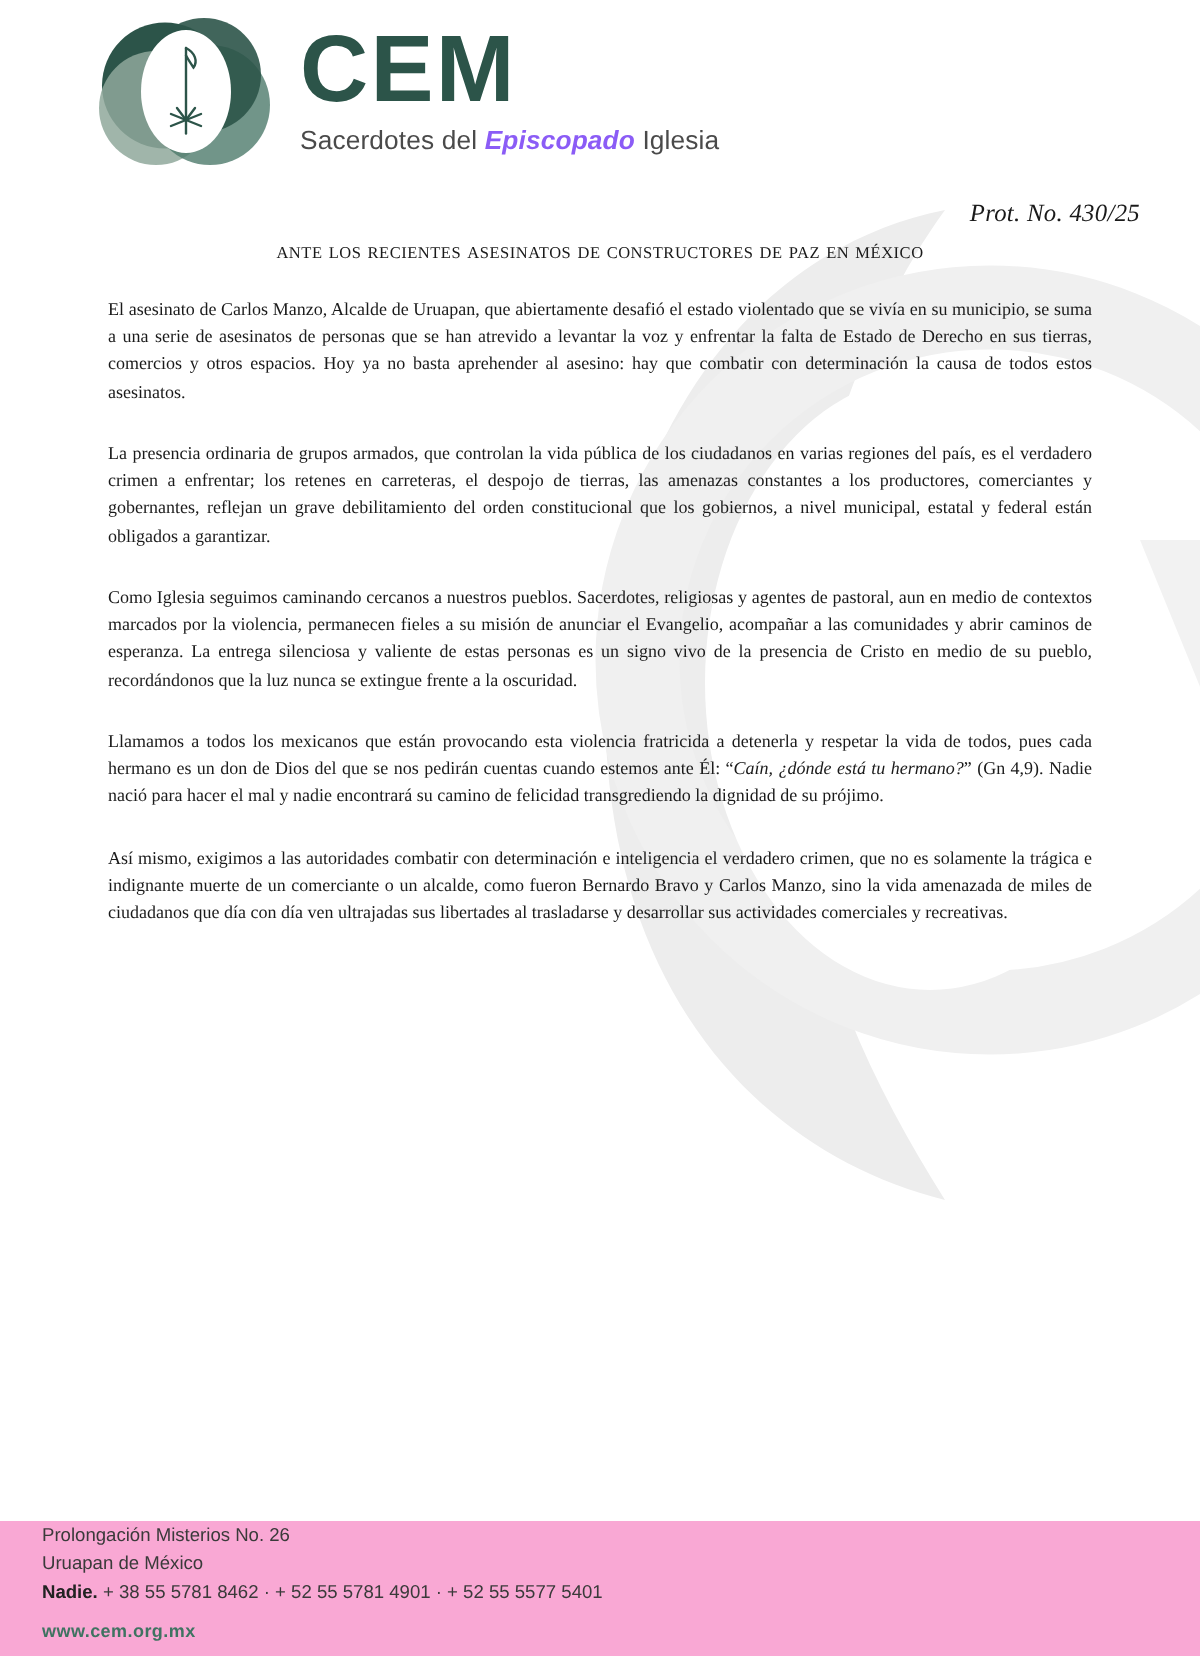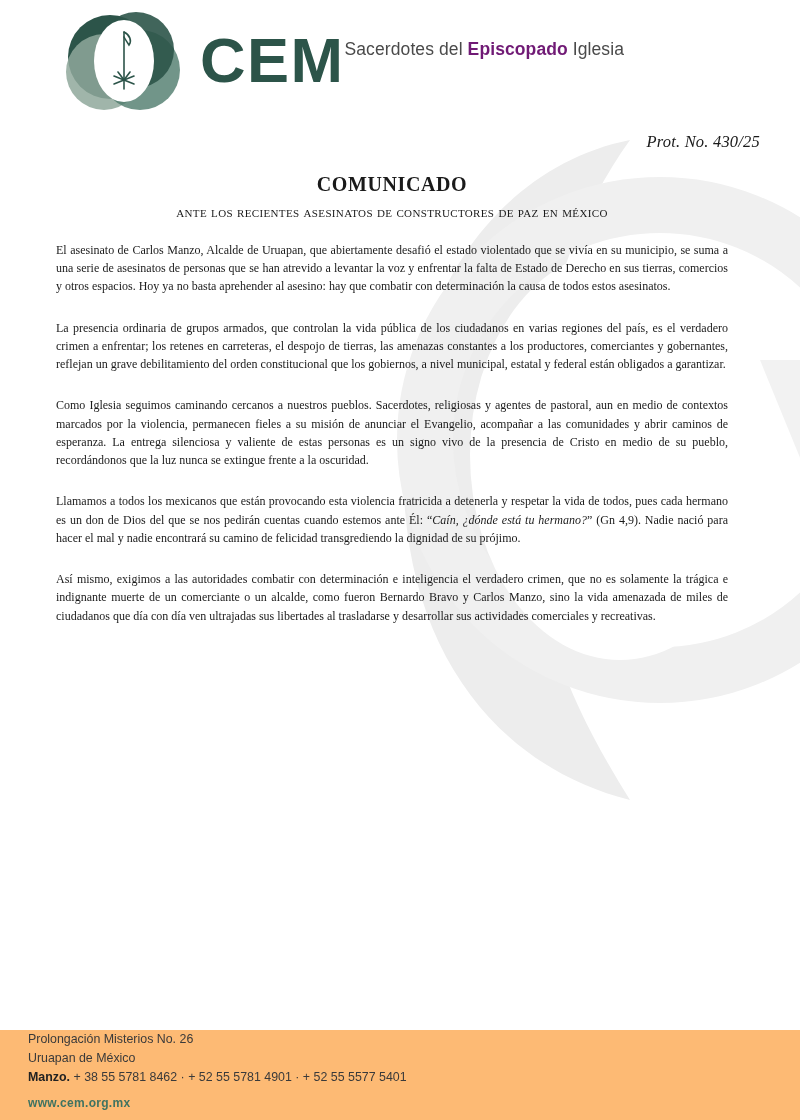--- a/index.html
+++ b/index.html
@@ -43,46 +43,47 @@
     position: relative;
     width: 132px;
     height: 106px;
     flex: 0 0 auto;
   }
   .logo-mark svg { display: block; width: 100%; height: 100%; }
 
   .logo-word {
     margin-left: 6px;
     display: flex;
+    flex-direction: column;
     justify-content: center;
     padding-bottom: 4px;
   }
   .logo-cem {
     font-family: "Liberation Sans", "DejaVu Sans", sans-serif;
     font-weight: 700;
     font-size: 63px;
     line-height: 0.92;
     letter-spacing: 1.5px;
     color: #2c5449;
   }
   .logo-sub {
     font-family: "Liberation Sans", "DejaVu Sans", sans-serif;
     font-size: 17.5px;
     letter-spacing: 0.1px;
     color: #4a4a4a;
     margin-top: 7px;
     white-space: nowrap;
   }
-  .logo-sub b { color: #701a75; font-weight: 700; }
+  .logo-sub b { color: #8b5cf6; font-weight: 700; font-style: italic; }
 
   
   .sheet {
     position: relative;
     z-index: 2;
-    padding: 0 36px 0 20px;
+    padding: 0 36px 0 36px;
   }
   .prot {
     text-align: right;
     font-style: italic;
     font-size: 16.5px;
     margin-top: 14px;
     padding-right: 4px;
     letter-spacing: 0.2px;
   }
   .title {
@@ -113,27 +114,27 @@
     text-justify: inter-word;
     hyphens: none;
   }
   .body-text p:last-child { margin-bottom: 0; }
   .body-text i { font-style: italic; }
 
   
   .footer {
     position: absolute;
     left: 0;
-    bottom: 0;
+    bottom: 16px;
     width: 800px;
     z-index: 3;
     padding: 0 0 10px 28px;
     box-sizing: border-box;
     font-family: "Liberation Sans", "DejaVu Sans", sans-serif;
-    background: #fdba74;
+    background: #f9a8d4;
   }
   .footer .line {
     font-size: 12.4px;
     line-height: 1.52;
     color: #3a3a3a;
     white-space: nowrap;
   }
   .footer .tels b { font-weight: 700; color: #222; }
   .footer .site {
     margin-top: 9px;
@@ -184,32 +185,31 @@
     <div class="logo-cem">CEM</div>
     <div class="logo-sub"><span>Sacerdotes del </span><b>Episcopado</b><span> Iglesia</span></div>
   </div>
 
 </div>
 
 <div class="sheet">
 
   <div class="prot">Prot. No. 430/25</div>
 
-  <div class="title">COMUNICADO</div>
 
   <div class="subtitle">Ante los recientes asesinatos de constructores de paz en México</div>
 
   <div class="body-text">
     <p>El asesinato de Carlos Manzo, Alcalde de Uruapan, que abiertamente desafió el estado violentado que se vivía en su municipio, se suma a una serie de asesinatos de personas que se han atrevido a levantar la voz y enfrentar la falta de Estado de Derecho en sus tierras, comercios y otros espacios. Hoy ya no basta aprehender al asesino: hay que combatir con determinación la causa de todos estos asesinatos.</p>
     <p>La presencia ordinaria de grupos armados, que controlan la vida pública de los ciudadanos en varias regiones del país, es el verdadero crimen a enfrentar; los retenes en carreteras, el despojo de tierras, las amenazas constantes a los productores, comerciantes y gobernantes, reflejan un grave debilitamiento del orden constitucional que los gobiernos, a nivel municipal, estatal y federal están obligados a garantizar.</p>
     <p>Como Iglesia seguimos caminando cercanos a nuestros pueblos. Sacerdotes, religiosas y agentes de pastoral, aun en medio de contextos marcados por la violencia, permanecen fieles a su misión de anunciar el Evangelio, acompañar a las comunidades y abrir caminos de esperanza. La entrega silenciosa y valiente de estas personas es un signo vivo de la presencia de Cristo en medio de su pueblo, recordándonos que la luz nunca se extingue frente a la oscuridad.</p>
     <p><span>Llamamos a todos los mexicanos que están provocando esta violencia fratricida a detenerla y respetar la vida de todos, pues cada hermano es un don de Dios del que se nos pedirán cuentas cuando estemos ante Él: “</span><i>Caín, ¿dónde está tu hermano?</i><span>” (Gn 4,9). Nadie nació para hacer el mal y nadie encontrará su camino de felicidad transgrediendo la dignidad de su prójimo.</span></p>
     <p>Así mismo, exigimos a las autoridades combatir con determinación e inteligencia el verdadero crimen, que no es solamente la trágica e indignante muerte de un comerciante o un alcalde, como fueron Bernardo Bravo y Carlos Manzo, sino la vida amenazada de miles de ciudadanos que día con día ven ultrajadas sus libertades al trasladarse y desarrollar sus actividades comerciales y recreativas.</p>
   </div>
 
 </div>
 
 <div class="footer">
   <div class="line">Prolongación Misterios No. 26</div>
   <div class="line">Uruapan de México</div>
-  <div class="line tels"><b>Manzo.</b> <span>+ 38 55 5781 8462  ·  + 52 55 5781 4901  ·  + 52 55 5577 5401</span></div>
+  <div class="line tels"><b>Nadie.</b> <span>+ 38 55 5781 8462  ·  + 52 55 5781 4901  ·  + 52 55 5577 5401</span></div>
   <div class="site">www.cem.org.mx</div>
 </div>
 
 </body></html>

